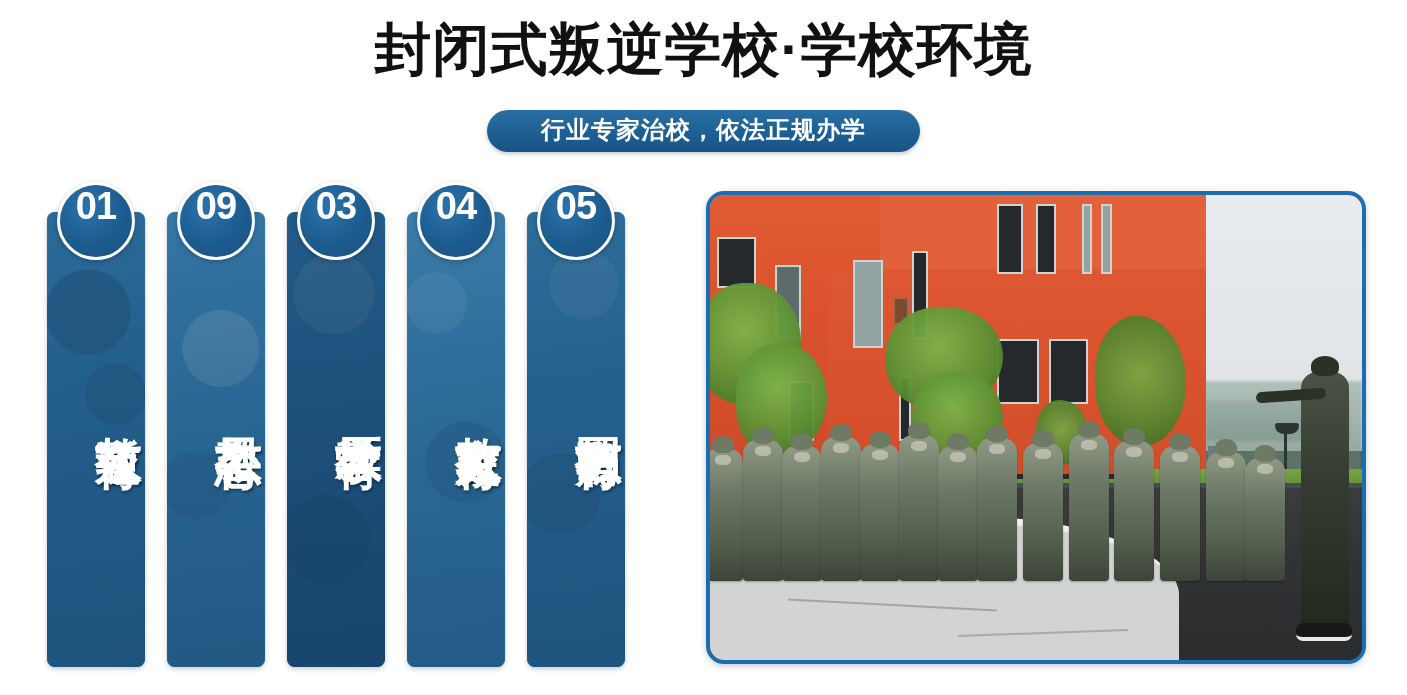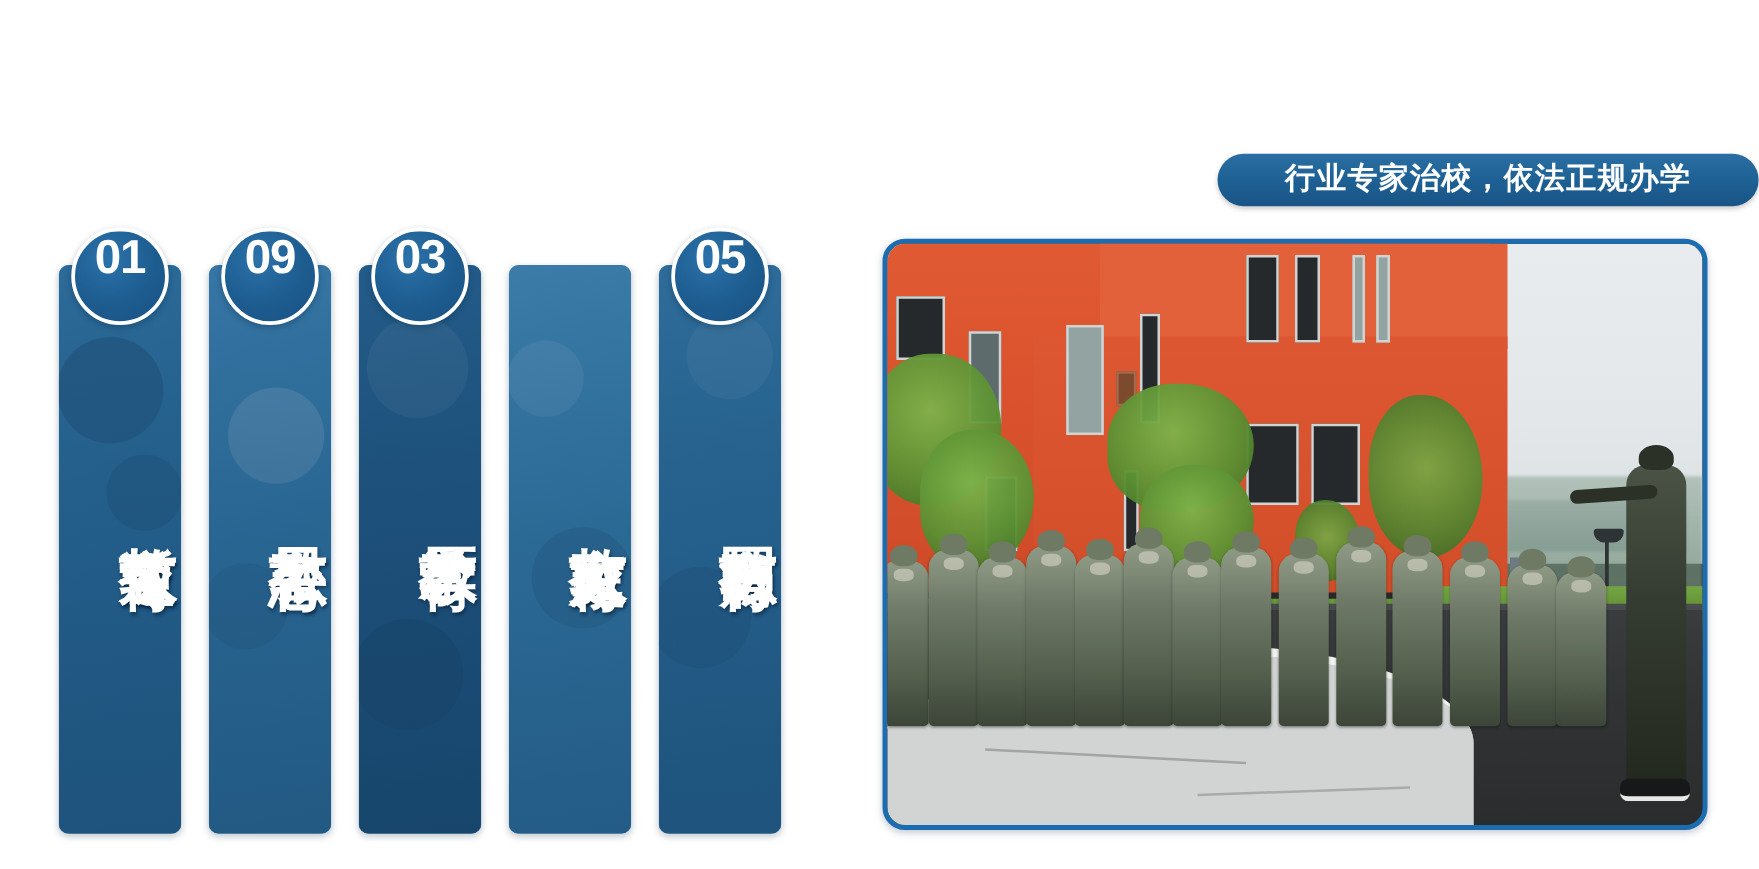--- a/index.html
+++ b/index.html
@@ -19,22 +19,21 @@
     text-align:center;
     font-size:57px;
     font-weight:bold;
     letter-spacing:1px;
     color:#111111;
     line-height:1.18;
     white-space:nowrap;
   }
   .subtitle-wrap{
     position:absolute;left:0;top:110px;width:1407px;
-    text-align:right;
-    margin-top:13px;
+    text-align:center;
   }
   .subtitle{
     display:inline-block;
     padding:7px 54px 9px 54px;
     border-radius:999px;
     background:linear-gradient(180deg,#2a6ea3 0%,#1d5f92 55%,#1a5486 100%);
     color:#ffffff;
     font-size:24px;
     font-weight:bold;
     letter-spacing:1px;
@@ -235,20 +234,21 @@
     position:absolute;right:1.5%;bottom:4%;width:56px;height:14px;
     background:#16181a;border-radius:7px;
     border-bottom:4px solid #e8e8e6;
   }
 </style>
 </head>
 <body>
 
 <div class="page">
 
+  <div class="title">封闭式叛逆学校·学校环境</div>
 
   <div class="subtitle-wrap">
     <span class="subtitle">行业专家治校，依法正规办学</span>
   </div>
 
   <div class="cards">
 
     <div class="card" style="left:0px;">
       <div class="photo" style="background-image:
              radial-gradient(circle at 42% 22%, rgba(22,48,74,.75) 0 42px, rgba(0,0,0,0) 43px),
@@ -293,20 +293,23 @@
 
     <div class="card" style="left:360px;">
       <div class="photo" style="background-image:
              radial-gradient(circle at 60% 55%, rgba(18,46,72,.50) 0 40px, rgba(0,0,0,0) 41px),
              radial-gradient(circle at 30% 20%, rgba(190,205,215,.30) 0 30px, rgba(0,0,0,0) 31px),
              linear-gradient(160deg,#4a86b2 0%,#35729e 50%,#2c6791 100%);"></div>
       <div class="tint" style="background:linear-gradient(175deg,rgba(50,118,164,.64) 0%,rgba(40,102,146,.76) 50%,rgba(34,90,132,.84) 100%);"></div>
       <div class="card-label-box">
         <div class="label">家庭教育</div>
       </div>
+    </div>
+    <div class="badge" style="left:370px;">
+      <span>04</span>
     </div>
 
     <div class="card" style="left:480px;">
       <div class="photo" style="background-image:
              radial-gradient(circle at 58% 16%, rgba(150,180,200,.35) 0 34px, rgba(0,0,0,0) 35px),
              radial-gradient(circle at 34% 62%, rgba(16,42,68,.55) 0 40px, rgba(0,0,0,0) 41px),
              linear-gradient(168deg,#3d7aa6 0%,#2d6791 50%,#265b82 100%);"></div>
       <div class="tint" style="background:linear-gradient(175deg,rgba(40,102,148,.68) 0%,rgba(34,92,136,.80) 50%,rgba(28,82,124,.86) 100%);"></div>
       <div class="card-label-box">
         <div class="label">网瘾教育</div>

